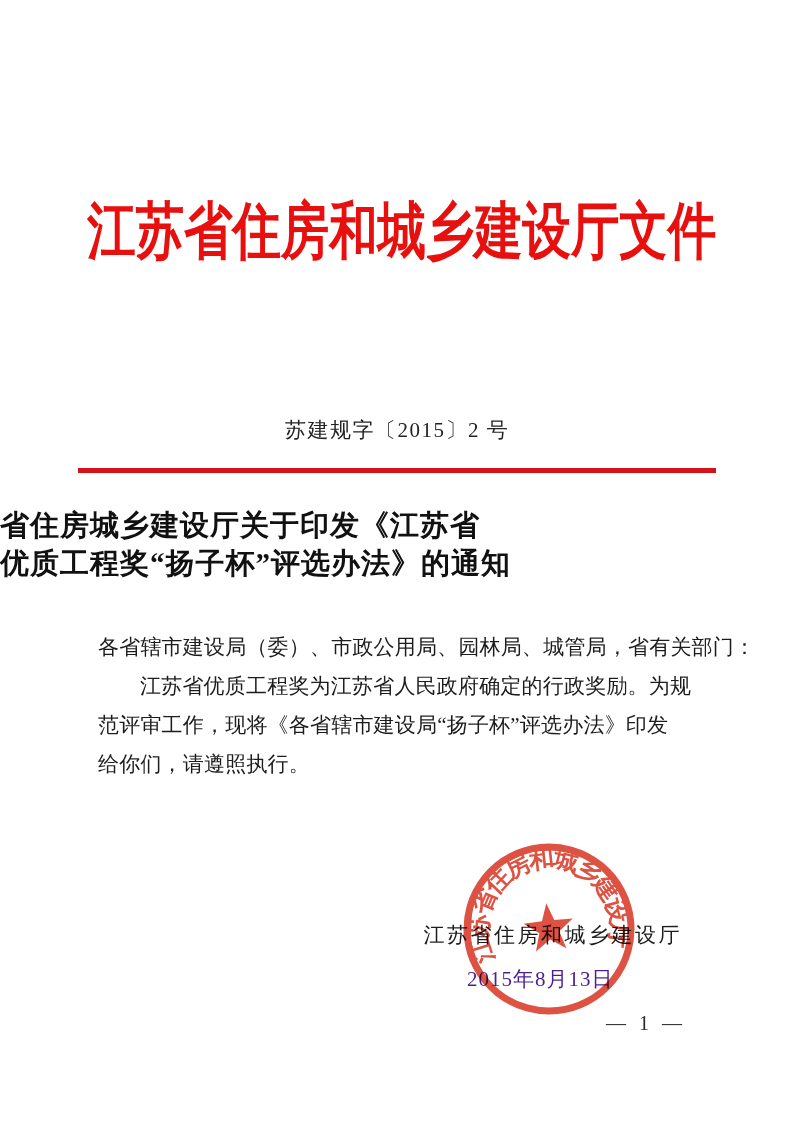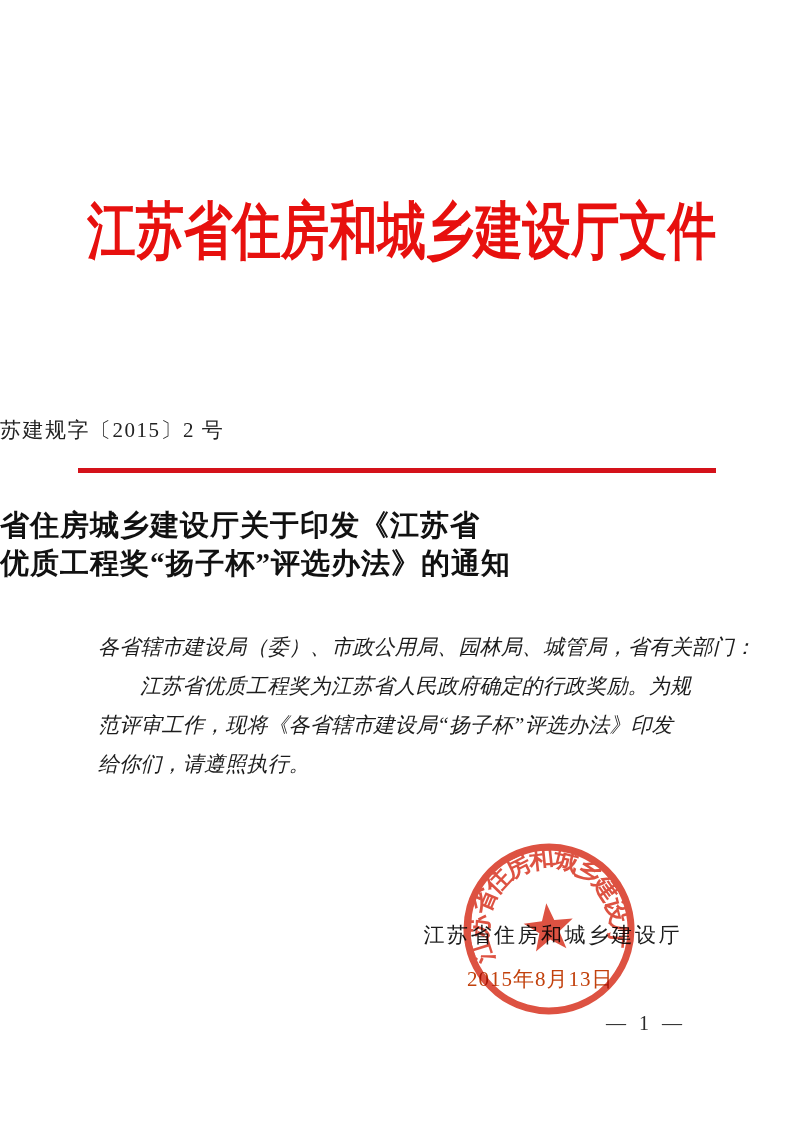--- a/index.html
+++ b/index.html
@@ -34,21 +34,21 @@
     transform-origin: center center;
     letter-spacing: 0px;
   }
 
   
   .doc-number {
     position: absolute;
     top: 399px;
     left: 0;
     right: 0;
-    text-align: left;
+    text-align: center;
     font-size: 21px;
     letter-spacing: 1.5px;
     color: #222222;
   }
 
   
   .red-line {
     position: absolute;
     top: 451px;
     left: 78px;
@@ -71,21 +71,20 @@
   }
 
   
   .body-block {
     position: absolute;
     top: 611px;
     left: 98px;
     width: 620px;
     font-size: 21px;
     color: #1c1c1c;
-    font-style: italic;
   }
   .para-line {
     line-height: 39px;
     white-space: nowrap;
     letter-spacing: 0.2px;
   }
   .indent { text-indent: 2em; }
 
   
   .attachment {
@@ -112,21 +111,21 @@
     color: #1c1c1c;
     white-space: nowrap;
   }
   .date {
     position: absolute;
     top: 943px;
     left: 467px;
     font-size: 21px;
     line-height: 39px;
     letter-spacing: 1px;
-    color: #c2410c;
+    color: #4c1d95;
     white-space: nowrap;
   }
 
   
   .seal {
     position: absolute;
     left: 461px;
     top: 824px;
     width: 176px;
     height: 176px;

